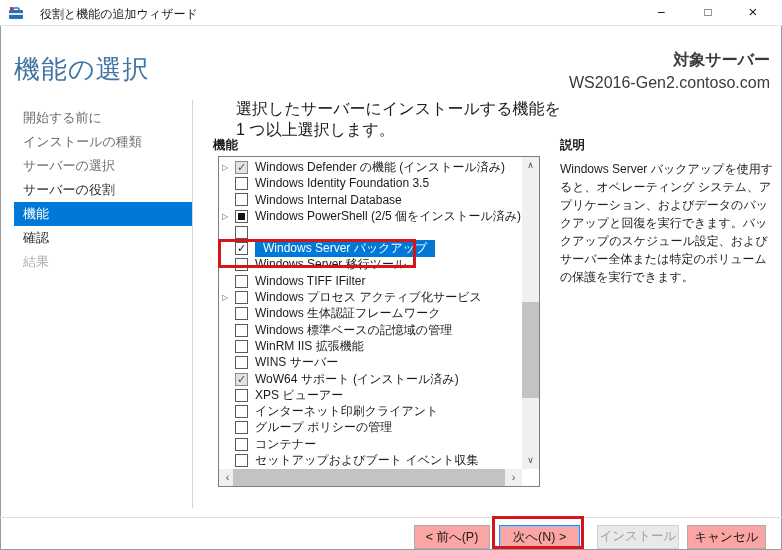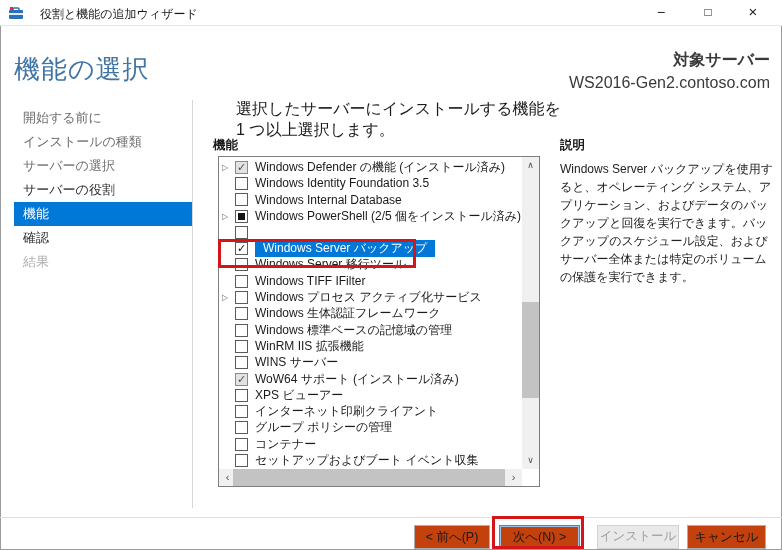--- a/index.html
+++ b/index.html
@@ -58,21 +58,21 @@
   .hscroll .sb-arrow { position:absolute; top:0; width:17px; height:17px; text-align:center;
     font-size:11px; line-height:16px; color:#505050; }
   .hscroll .lf { left:0; } .hscroll .rt { right:0; }
   .h-thumb { position:absolute; top:0; left:14px; width:272px; height:17px; background:#c3c3c3; }
   
   .desc-title { position:absolute; left:560px; top:137px; font-size:12.5px; font-weight:700; color:#1b1b1b; }
   .desc-body { position:absolute; left:560px; top:160px; width:213px; font-size:12px;
     color:#222222; line-height:18px; }
   
   .footer-line { position:absolute; left:0; top:517px; width:782px; height:1px; background:#dfdfdf; }
-  .btn { position:absolute; top:525px; height:24px; background:#c2410c; border:1px solid #adadad;
+  .btn { position:absolute; top:525px; height:24px; background:#fca5a5; border:1px solid #adadad;
     font-size:12.5px; color:#1a1a1a; font-family:"Liberation Sans", sans-serif;
     text-align:center; line-height:21px; }
   .btn-prev { left:414px; width:76px; }
   .btn-next { left:499px; width:81px; border:1px solid #3b82f6; box-shadow:0 0 0 1px #9cc3e8 inset; }
   .btn-install { left:597px; width:82px; background:#e9e9e9; border-color:#d2d2d2; color:#a0a0a0; }
   .btn-cancel { left:687px; width:79px; }
   
   .anno { position:absolute; border:3px solid #d41619; background:transparent; }
   .anno-row { left:218px; top:239px; width:198px; height:29px; }
   .anno-next { left:492px; top:516px; width:92px; height:33px; }

